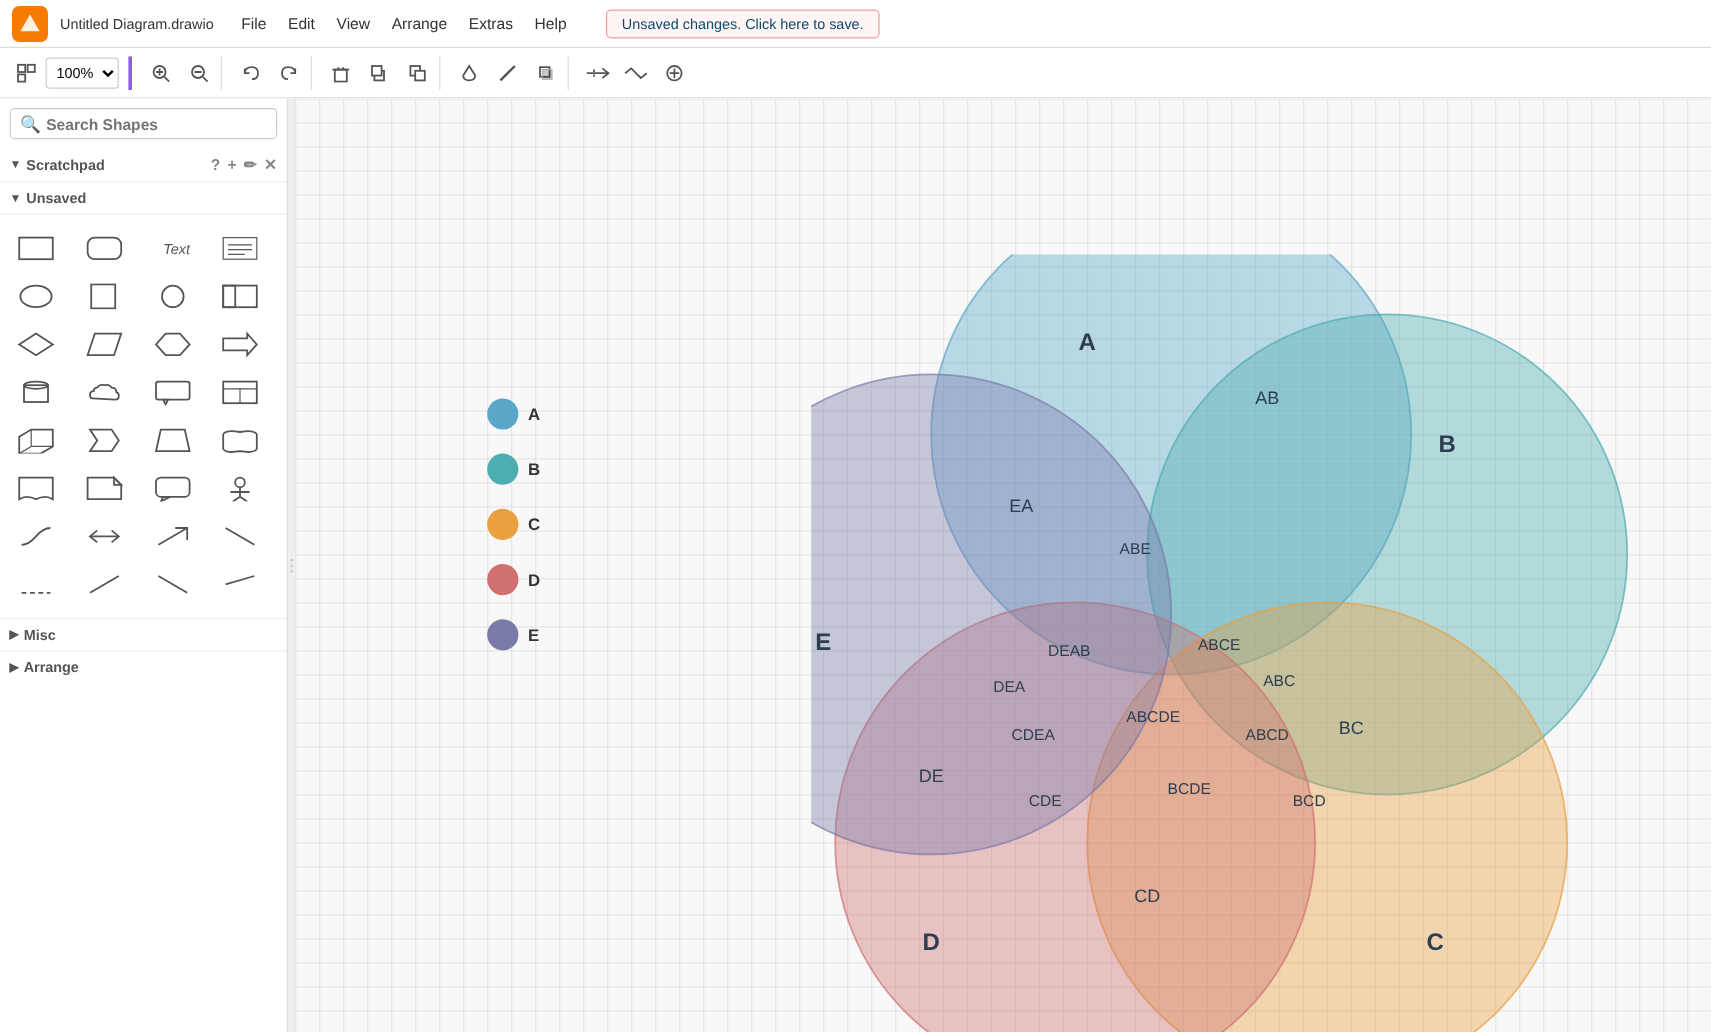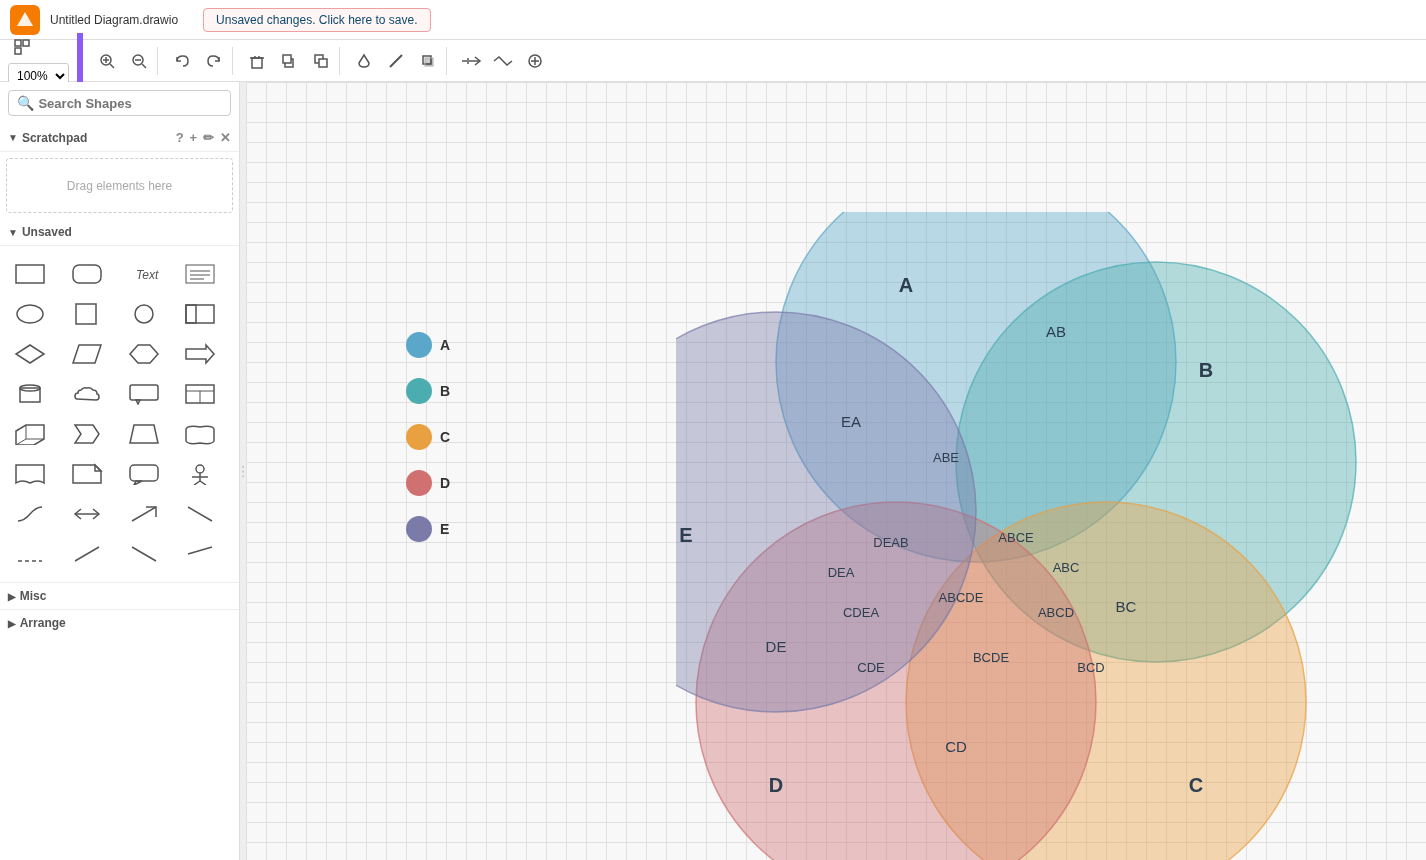--- a/index.html
+++ b/index.html
@@ -32,21 +32,21 @@
     .tb-group:last-child { border-right: none; }
     .tb-btn {
       width: 28px; height: 28px; border: none; background: none;
       cursor: pointer; display: flex; align-items: center; justify-content: center;
       border-radius: 3px; font-size: 16px; color: #555;
     }
     .tb-select {
       height: 26px; border: 1px solid #ccc; border-radius: 3px; font-size: 12px;
       padding: 0 4px; cursor: pointer; background: #fff;
     }
-    .tb-zoom { display: flex; gap: 2px; border-right: 6px solid #8b5cf6; padding-right: 8px; flex-direction: column; }
+    .tb-zoom { display: flex; align-items: center; gap: 2px; border-right: 3px solid #8b5cf6; padding-right: 8px; }
 
     
     #main { display: flex; flex: 1; overflow: hidden; }
 
     
     #sidebar {
       width: 240px; min-width: 240px; background: #fff; border-right: 1px solid #ddd;
       display: flex; flex-direction: column; overflow-y: auto;
     }
     #search-box {
@@ -133,20 +133,29 @@
 </head>
 <body>
 
 <div id="titlebar">
   <div id="app-logo">
     <svg width="20" height="20" viewBox="0 0 20 20">
         <polygon points="10,2 18,16 2,16" fill="white" opacity="0.9"></polygon>
       </svg>
   </div>
   <span id="title-text">Untitled Diagram.drawio</span>
+  <div id="menu-bar">
+
+  <div class="menu-item">File</div>
+      <div class="menu-item">Edit</div>
+      <div class="menu-item">View</div>
+      <div class="menu-item">Arrange</div>
+      <div class="menu-item">Extras</div>
+      <div class="menu-item">Help</div>
+    </div>
   <div id="unsaved-badge">Unsaved changes. Click here to save.</div>
 </div>
 
 <div id="toolbar">
   <div class="tb-zoom">
     <button class="tb-btn" title="Format">
       <svg width="18" height="18" viewBox="0 0 18 18">
           <rect x="2" y="2" width="6" height="6" fill="none" stroke="#555" stroke-width="1.5"></rect>
           <rect x="10" y="2" width="6" height="6" fill="none" stroke="#555" stroke-width="1.5"></rect>
           <rect x="2" y="10" width="6" height="6" fill="none" stroke="#555" stroke-width="1.5"></rect>
@@ -263,23 +272,20 @@
 
     <div class="section-header">
       <span class="arrow">▼</span>
       <span>Scratchpad</span>
       <span class="icons">
         <span>?</span>
         <span>+</span>
         <span>✏</span>
         <span>✕</span>
       </span>
-    </div>
-    <div id="scratchpad-area">
-      <span>Drag elements here</span>
     </div>
 
     <div class="section-header">
       <span class="arrow">▼</span>
       <span>Unsaved</span>
     </div>
 
     <div class="shapes-section">
       <div class="shapes-grid">
 

